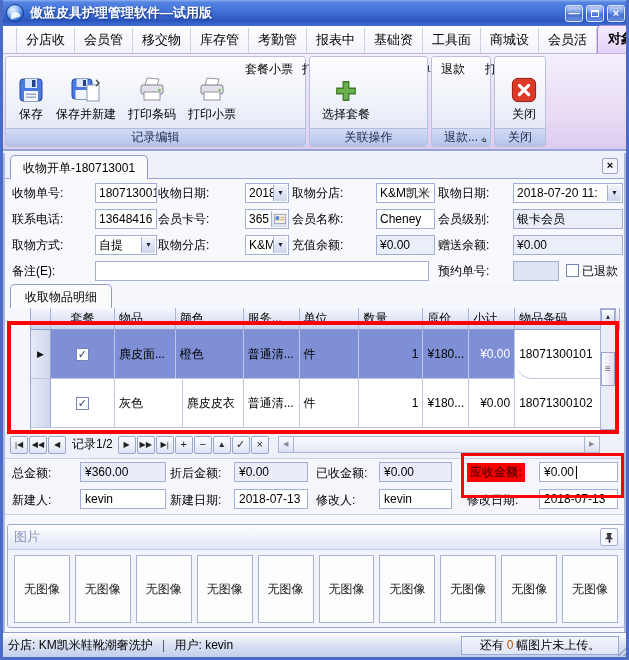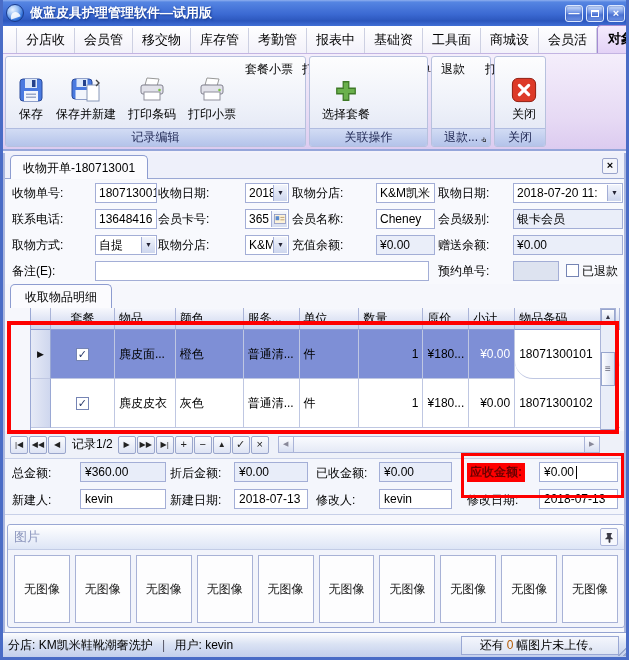--- a/index.html
+++ b/index.html
@@ -359,22 +359,22 @@
           <div class="gcell c6">1</div>
           <div class="gcell c7">¥180...</div>
           <div class="gcell c8">¥0.00</div>
           <div class="gcell c9">18071300101</div>
         </div>
         <div class="grow">
           <div class="gcell c0"></div>
           <div class="gcell c1">
               <span class="cb">✓</span>
             </div>
+          <div class="gcell c3">灰色</div>
           <div class="gcell c2">麂皮皮衣</div>
-          <div class="gcell c3">灰色</div>
           <div class="gcell c4">普通清...</div>
           <div class="gcell c5">件</div>
           <div class="gcell c6">1</div>
           <div class="gcell c7">¥180...</div>
           <div class="gcell c8">¥0.00</div>
           <div class="gcell c9">18071300102</div>
         </div>
       </div>
     </div>
 

